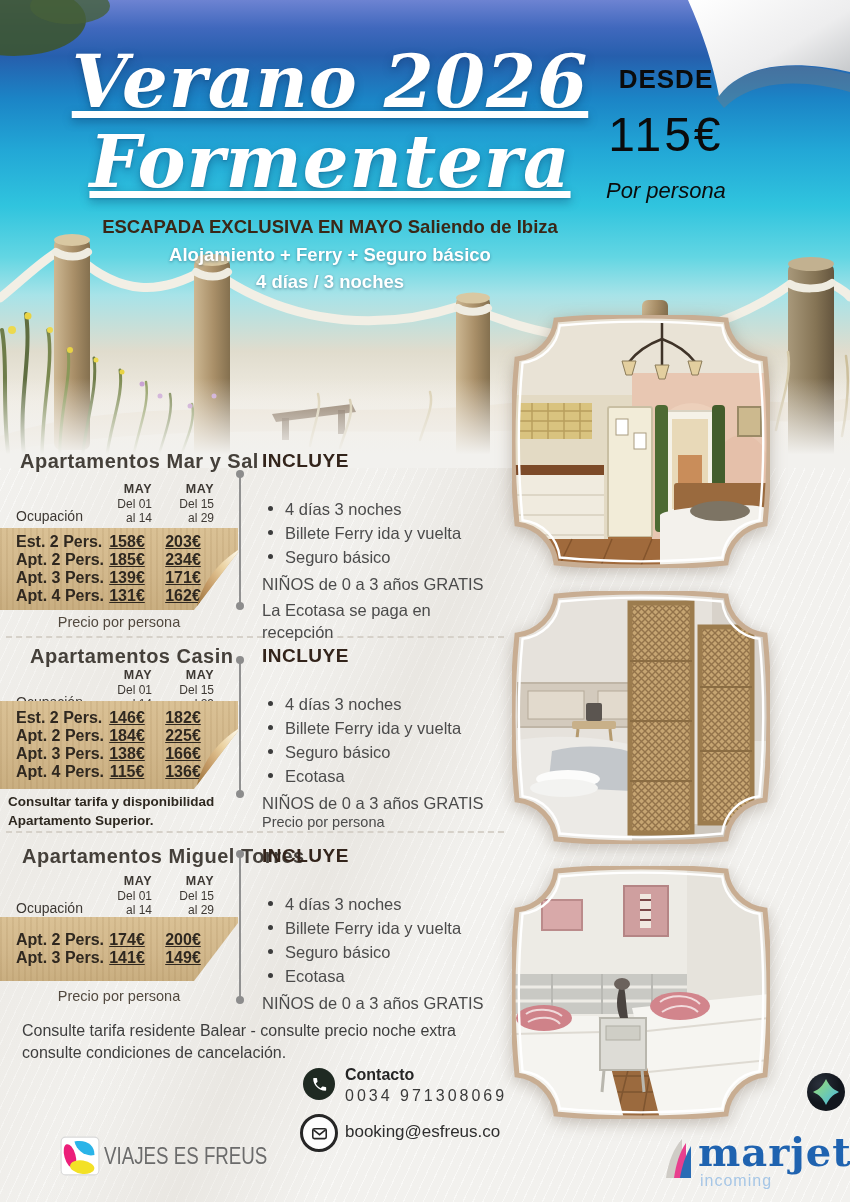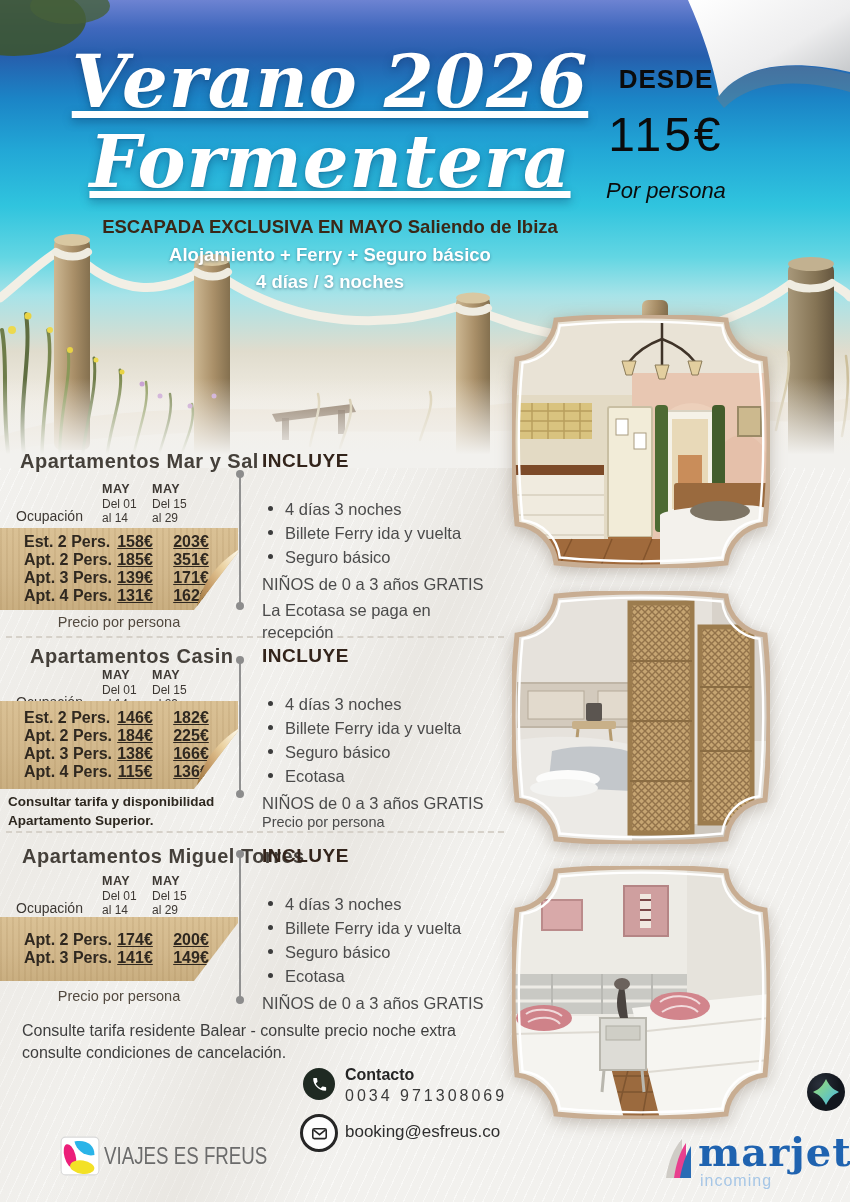--- a/index.html
+++ b/index.html
@@ -35,33 +35,33 @@
     font-size:18.5px;font-weight:700;margin:0;text-shadow:0 1px 3px rgba(20,60,90,.45);}
   .price-block{position:absolute;left:606px;top:64px;color:#0b0b0b;text-align:center;}
   .price-desde{font-size:26px;font-weight:600;letter-spacing:1px;margin:0;}
   .price-amount{font-size:48px;font-weight:400;letter-spacing:3px;margin:12px 0 0 0;}
   .price-unit{font-size:22px;font-style:italic;font-weight:500;margin:16px 0 0 0;}
 
   
   .sec-title{font-size:20px;font-weight:600;color:#45403a;letter-spacing:.5px;white-space:nowrap;}
   .thead{display:grid;grid-template-columns:86px 50px 62px;column-gap:0;width:214px;align-items:end;}
   .thead .occ{font-size:14px;color:#3d3833;padding-bottom:2px;}
-  .thead .per{text-align:left;font-size:12px;color:#3d3833;line-height:14.5px;}
+  .thead .per{text-align:right;font-size:12px;color:#3d3833;line-height:14.5px;}
   .thead .per b{font-size:12.5px;font-weight:700;letter-spacing:.5px;}
   .thead .per span{display:block;}
   .panel{
     width:238px;
     background:
       repeating-linear-gradient(90deg, rgba(133,99,51,.10) 0 2px, rgba(0,0,0,0) 2px 6px),
       linear-gradient(180deg,#dac195 0%,#d2b88c 55%,#c9ae80 100%);
     box-shadow:0 3px 7px rgba(60,45,20,.28);
     clip-path:polygon(0 0,100% 0,100% calc(100% - 58px),calc(100% - 44px) 100%,0 100%);
     display:flex;flex-direction:column;justify-content:center;
   }
-  .prow{display:grid;grid-template-columns:86px 50px 62px;padding-left:24px;
+  .prow{display:grid;grid-template-columns:86px 50px 62px;padding-left:16px;
     font-size:16px;font-weight:600;color:#2f2820;white-space:nowrap;}
   .prow .pc{text-align:center;text-decoration:underline;}
   .fold{
     position:absolute;right:0;bottom:0;width:46px;height:60px;
     background:linear-gradient(235deg,#fcf5e3 4%,#ead1a0 32%,#c49a66 62%,#9c763f 90%);
     clip-path:path("M46,0 C22,16 9,36 4,60 L46,60 Z");
     filter:drop-shadow(-5px -4px 5px rgba(70,45,10,.30));
   }
   .panel-foot{width:238px;text-align:center;font-size:14.5px;color:#52493f;}
   .panel-note{font-size:13.5px;font-weight:700;color:#2e2820;line-height:19px;}
@@ -217,21 +217,21 @@
     </div>
     <div class="abs panel" style="left:0;top:528px;height:82px">
       <div class="prow">
           <span class="pl">Est. 2 Pers.</span>
           <span class="pc">158€</span>
           <span class="pc">203€</span>
         </div>
       <div class="prow">
           <span class="pl">Apt. 2 Pers.</span>
           <span class="pc">185€</span>
-          <span class="pc">351€</span>
+          <span class="pc">234€</span>
         </div>
       <div class="prow">
           <span class="pl">Apt. 3 Pers.</span>
           <span class="pc">139€</span>
           <span class="pc">171€</span>
         </div>
       <div class="prow">
           <span class="pl">Apt. 4 Pers.</span>
           <span class="pc">131€</span>
           <span class="pc">162€</span>

